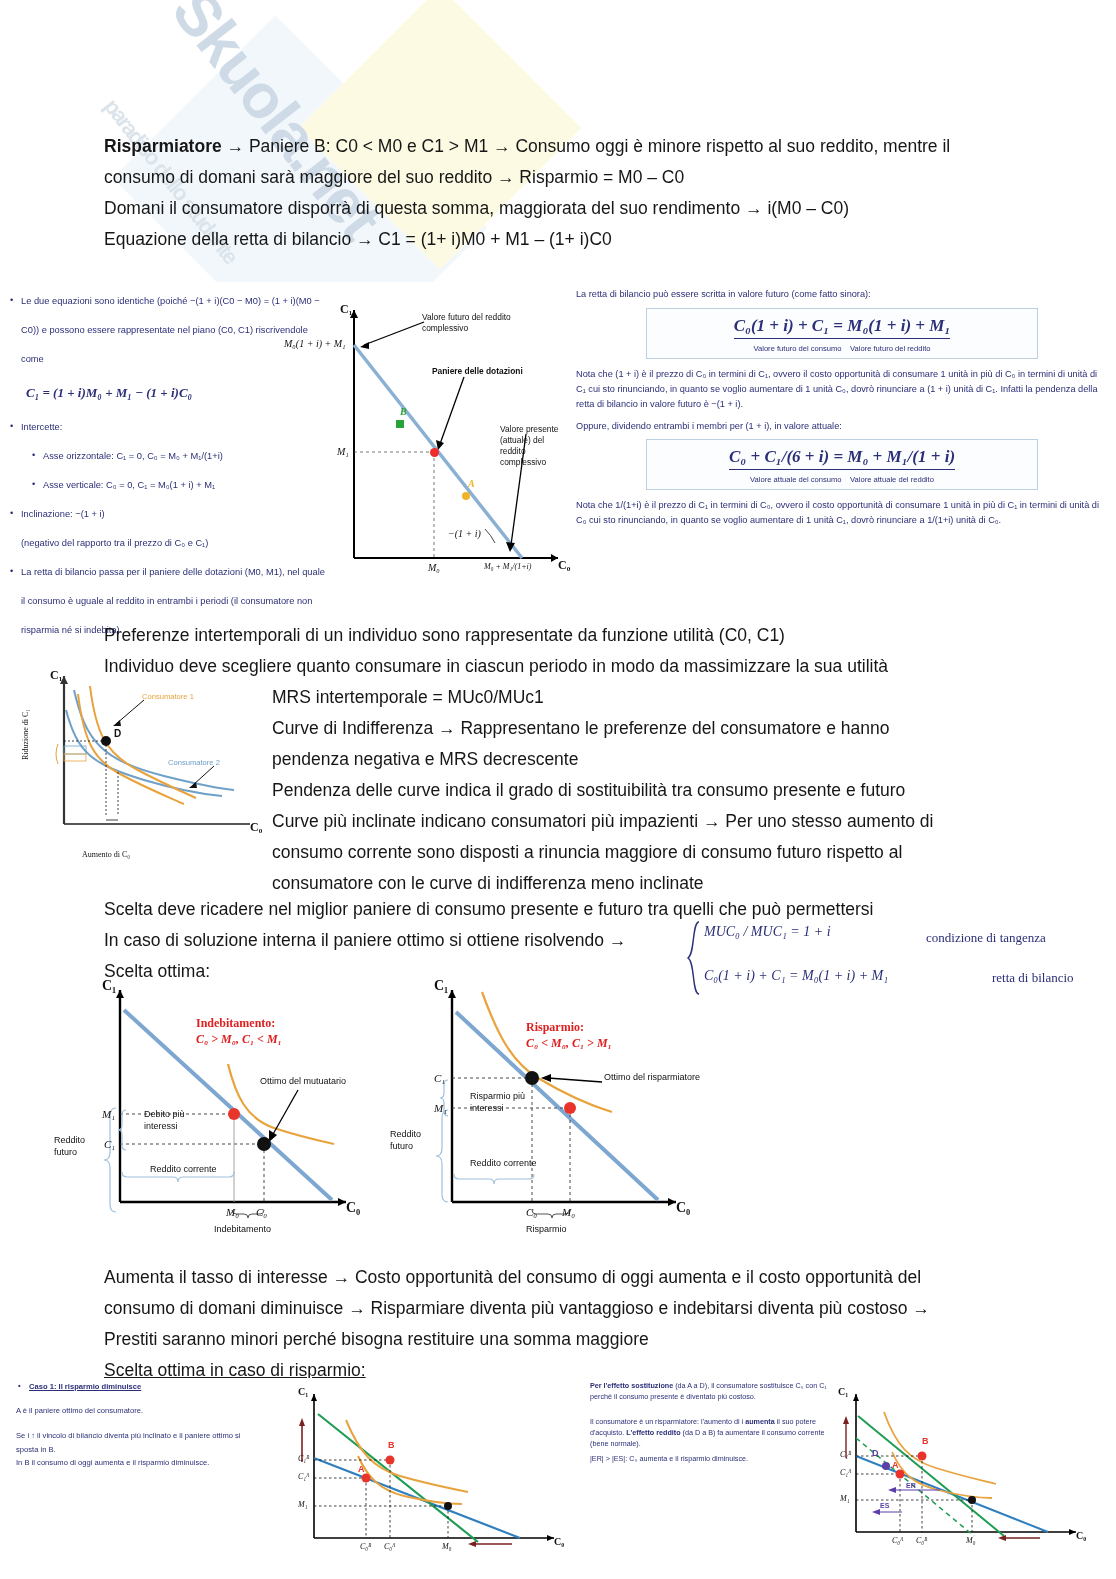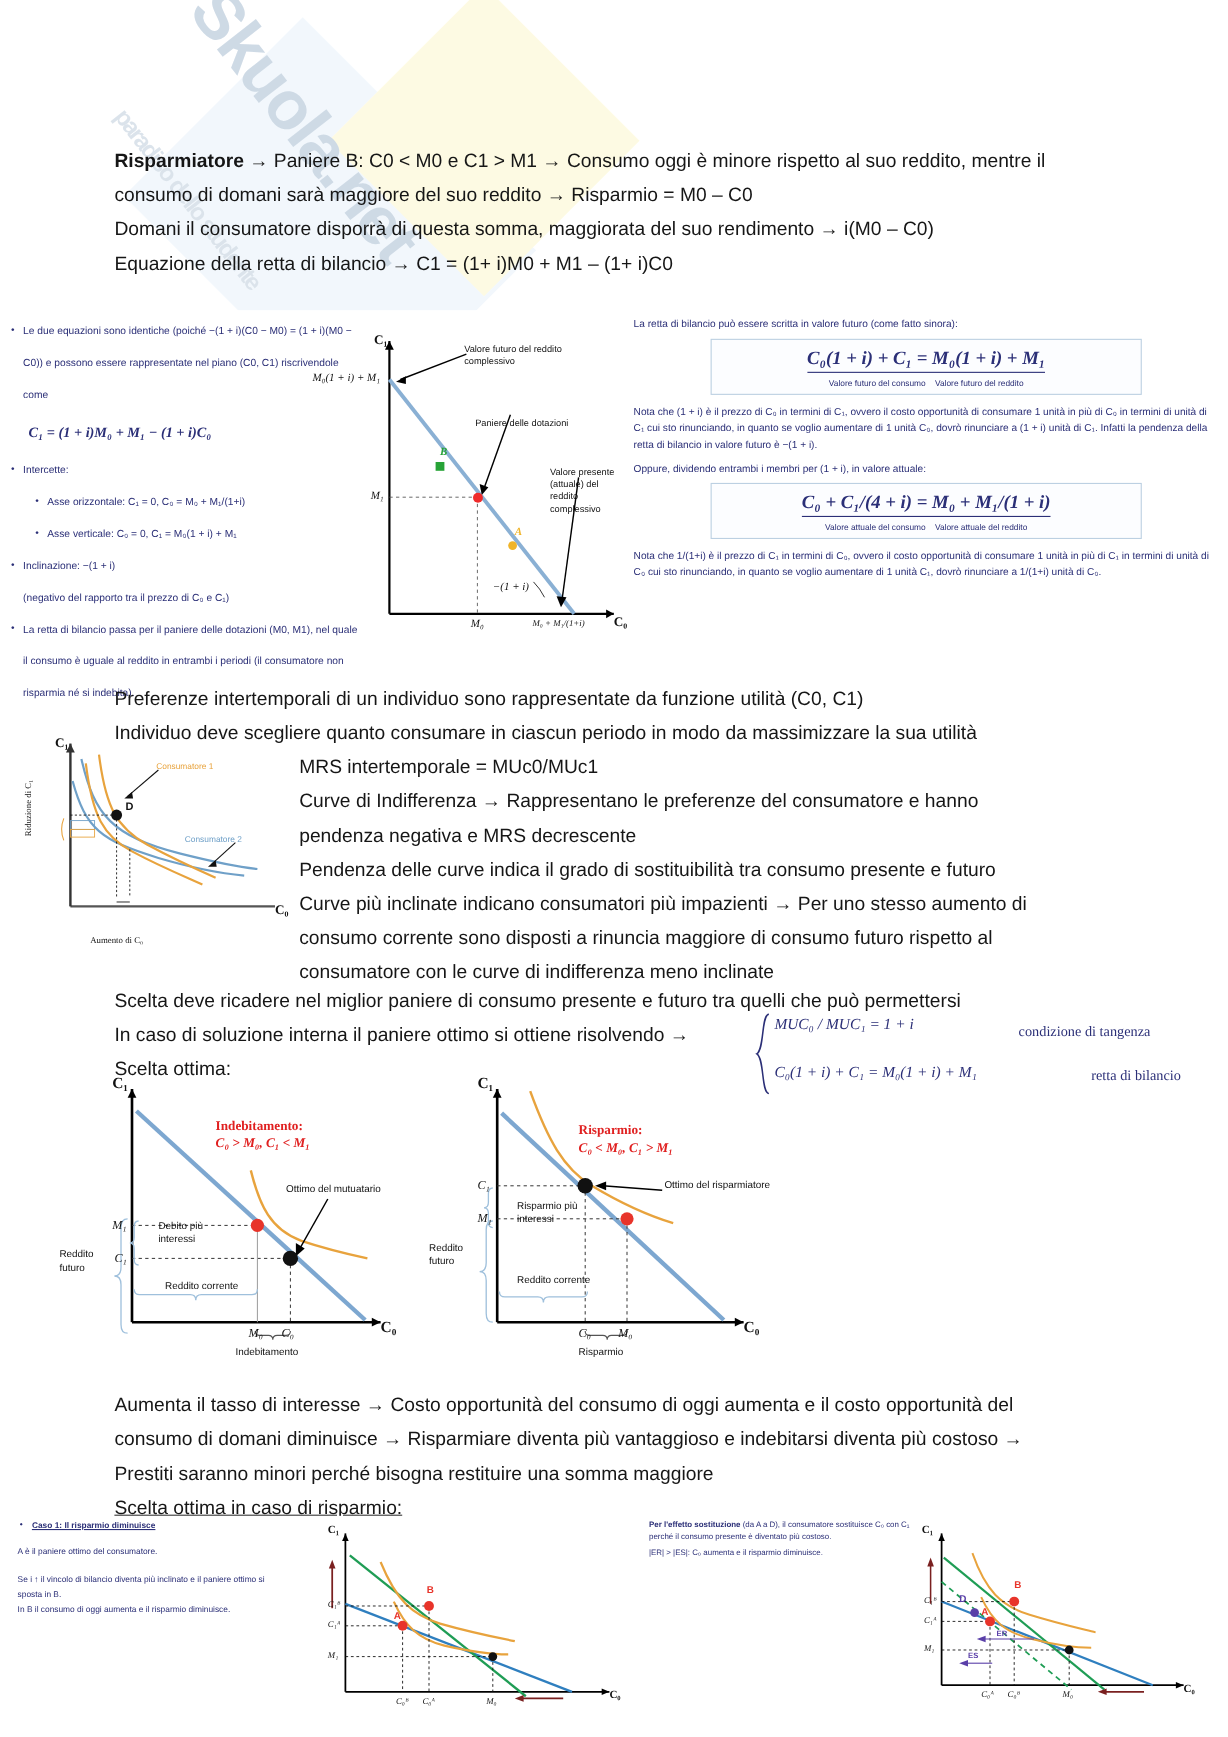--- a/index.html
+++ b/index.html
@@ -96,38 +96,38 @@
     <div class="axis-lbl" style="left:1px;top:146px;">M₁</div>
     <div class="axis-lbl" style="left:92px;top:262px;">M₀</div>
     <div class="axis-lbl" style="left:148px;top:262px;font-size:8px;">M₀ + M₁/(1+i)</div>
     <div class="axis-lbl" style="left:112px;top:228px;">−(1 + i)</div>
     <div class="sq" style="left:60px;top:120px;width:8px;height:8px;background:#27a337;"></div>
     <div class="axis-lbl" style="left:64px;top:106px;color:#27a337;font-weight:bold;">B</div>
     <div class="dot" style="left:94px;top:148px;width:9px;height:9px;background:#ef2b2b;"></div>
     <div class="dot" style="left:126px;top:192px;width:8px;height:8px;background:#f0b429;"></div>
     <div class="axis-lbl" style="left:132px;top:178px;color:#f0b429;font-weight:bold;">A</div>
     <div style="position:absolute;left:86px;top:12px;width:112px;font-size:8.4px;line-height:11px;color:#111;">Valore futuro del reddito complessivo</div>
-    <div style="position:absolute;left:96px;top:79px;width:110px;font-size:8.4px;line-height:11px;color:#111;">Paniere delle dotazioni</div>
+    <div style="position:absolute;left:96px;top:66px;width:110px;font-size:8.4px;line-height:11px;color:#111;font-weight:bold;">Paniere delle dotazioni</div>
     <div style="position:absolute;left:164px;top:124px;width:70px;font-size:8.4px;line-height:11px;color:#111;">Valore presente (attuale) del reddito complessivo</div>
   </div>
 
   <div class="sl-txt" style="position:absolute;left:576px;top:5px;width:530px;">
     <div style="font-size:9.2px;line-height:14px;">La retta di bilancio può essere scritta in valore futuro (come fatto sinora):</div>
     <div class="boxed" style="margin:7px 0 0 70px;width:390px;padding:7px 0 5px;text-align:center;">
       <div class="mathline" style="font-size:17px;color:#2b2f77;border-bottom:1px solid #2b2f77;display:inline-block;padding-bottom:2px;">C₀(1 + i) + C₁ = M₀(1 + i) + M₁</div>
       <div style="font-size:7.6px;margin-top:5px;">
         <span>Valore futuro del consumo</span>
         &nbsp;&nbsp;
         <span>Valore futuro del reddito</span>
       </div>
     </div>
     <div style="font-size:9.2px;line-height:15px;margin-top:8px;">Nota che (1 + i) è il prezzo di C₀ in termini di C₁, ovvero il costo opportunità di consumare 1 unità in più di C₀ in termini di unità di C₁ cui sto rinunciando, in quanto se voglio aumentare di 1 unità C₀, dovrò rinunciare a (1 + i) unità di C₁. Infatti la pendenza della retta di bilancio in valore futuro è −(1 + i).</div>
     <div style="font-size:9.2px;line-height:14px;margin-top:7px;">Oppure, dividendo entrambi i membri per (1 + i), in valore attuale:</div>
     <div class="boxed" style="margin:6px 0 0 70px;width:390px;padding:7px 0 5px;text-align:center;">
-      <div class="mathline" style="font-size:17px;color:#2b2f77;border-bottom:1px solid #2b2f77;display:inline-block;padding-bottom:2px;">C₀ + C₁/(4 + i) = M₀ + M₁/(1 + i)</div>
+      <div class="mathline" style="font-size:17px;color:#2b2f77;border-bottom:1px solid #2b2f77;display:inline-block;padding-bottom:2px;">C₀ + C₁/(6 + i) = M₀ + M₁/(1 + i)</div>
       <div style="font-size:7.6px;margin-top:5px;">
         <span>Valore attuale del consumo</span>
         &nbsp;&nbsp;
         <span>Valore attuale del reddito</span>
       </div>
     </div>
     <div style="font-size:9.2px;line-height:15px;margin-top:8px;">Nota che 1/(1+i) è il prezzo di C₁ in termini di C₀, ovvero il costo opportunità di consumare 1 unità in più di C₁ in termini di unità di C₀ cui sto rinunciando, in quanto se voglio aumentare di 1 unità C₁, dovrò rinunciare a 1/(1+i) unità di C₀.</div>
   </div>
 </div>
 
@@ -305,20 +305,24 @@
     <div class="axis-lbl" style="left:26px;top:86px;font-size:8px;">C₁ᴬ</div>
     <div class="axis-lbl" style="left:26px;top:114px;font-size:8px;">M₁</div>
     <div class="axis-lbl" style="left:88px;top:156px;font-size:8px;">C₀ᴮ</div>
     <div class="axis-lbl" style="left:112px;top:156px;font-size:8px;">C₀ᴬ</div>
     <div class="axis-lbl" style="left:170px;top:156px;font-size:8px;">M₀</div>
   </div>
 
   <div class="sl-txt tiny" style="position:absolute;left:590px;top:2px;width:242px;">
     <div>
       <b>Per l'effetto sostituzione</b><span> (da A a D), il consumatore sostituisce C₀ con C₁ perché il consumo presente è diventato più costoso.</span>
+    </div>
+    <div style="margin-top:14px;">
+      <span>Il consumatore è un risparmiatore: l'aumento di i </span><b>aumenta</b><span> il suo potere d'acquisto.</span>
+      <b>L'effetto reddito</b><span> (da D a B) fa aumentare il consumo corrente (bene normale).</span>
     </div>
     <div style="margin-top:4px;">|ER| &gt; |ES|: C₀ aumenta e il risparmio diminuisce.</div>
   </div>
 
   <div style="position:absolute;left:830px;top:8px;width:280px;height:186px;">
     <svg width="280" height="186" viewBox="0 0 280 186">
       <line x1="26" y1="146" x2="246" y2="146" stroke="#000" stroke-width="1.6"></line>
       <polygon points="246,146 239,143 239,149" fill="#000"></polygon>
       <line x1="26" y1="146" x2="26" y2="8" stroke="#000" stroke-width="1.6"></line>
       <polygon points="26,8 23,15 29,15" fill="#000"></polygon>

